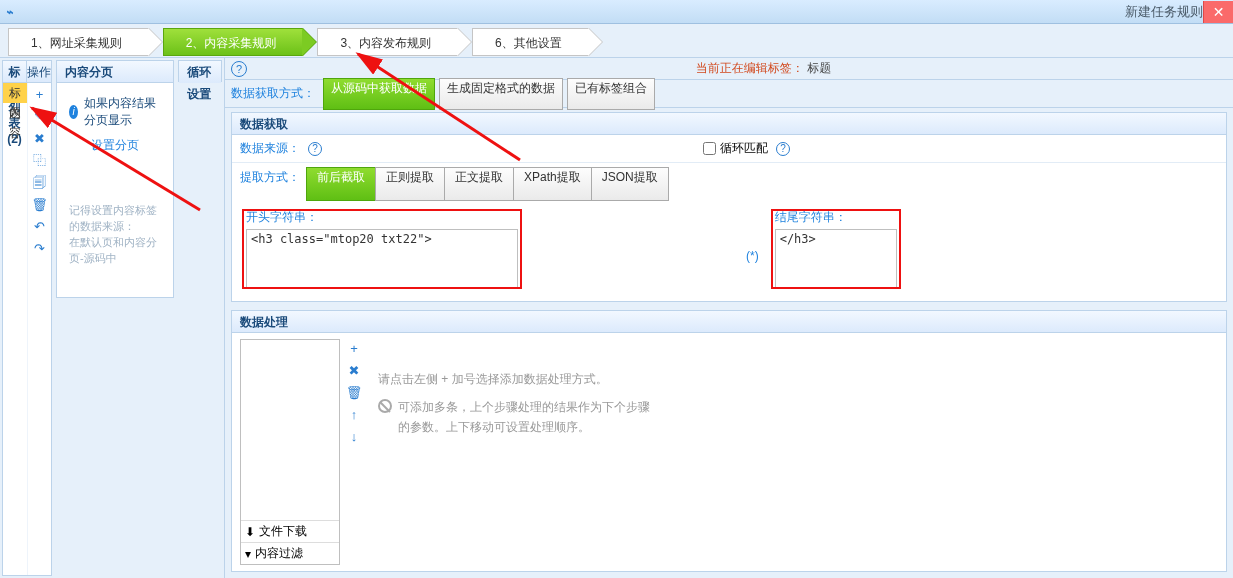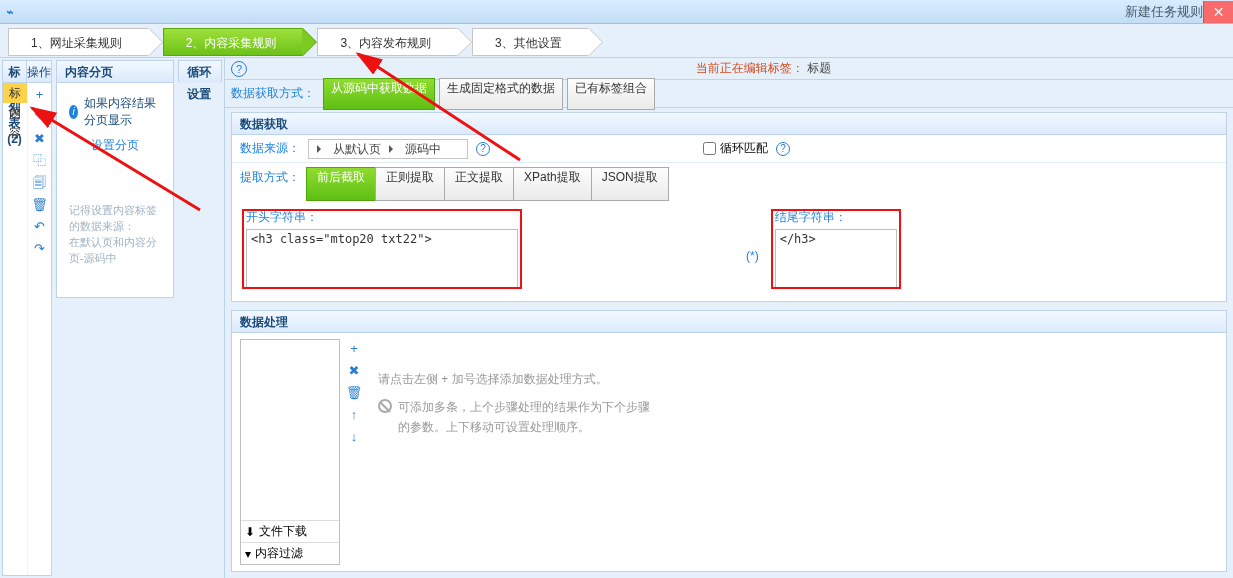--- a/index.html
+++ b/index.html
@@ -101,21 +101,21 @@
 <div class="titlebar">
   <div class="app-icon">⌁</div>
   <div class="title">新建任务规则</div>
   <div class="close">✕</div>
 </div>
 
 <div class="steps">
   <div class="step">1、网址采集规则</div>
   <div class="step active">2、内容采集规则</div>
   <div class="step">3、内容发布规则</div>
-  <div class="step">3、其他设置</div>
+  <div class="step">6、其他设置</div>
 </div>
 
 <div class="main">
 
   <div class="left">
     <div class="tag-list-panel">
       <div class="tag-list-header">
         <div class="col1">标签列表 (2)</div>
         <div class="col2">操作</div>
       </div>
@@ -169,26 +169,20 @@
       <span class="btn green">从源码中获取数据</span>
       <span class="btn">生成固定格式的数据</span>
       <span class="btn">已有标签组合</span>
     </div>
 
     <div class="data-acquire">
       <div class="section-header">数据获取</div>
 
       <div class="inner-row">
         <span class="lbl">数据来源：</span>
-        <span class="source-field">
-          <span class="caret" style="border-top:none;border-left:4px solid #555;border-top:4px solid transparent;border-bottom:4px solid transparent;"></span>
-          <span>从默认页</span>
-          <span class="caret" style="border-top:none;border-left:4px solid #555;border-top:4px solid transparent;border-bottom:4px solid transparent;"></span>
-          <span>源码中</span>
-        </span>
         <span class="q-icon">?</span>
         <span style="flex:1"></span>
         <label style="display:flex;align-items:center;gap:4px;">
           <input type="checkbox" style="">
           <span>循环匹配</span>
         </label>
         <span class="q-icon">?</span>
         <span style="width:420px"></span>
       </div>
 

